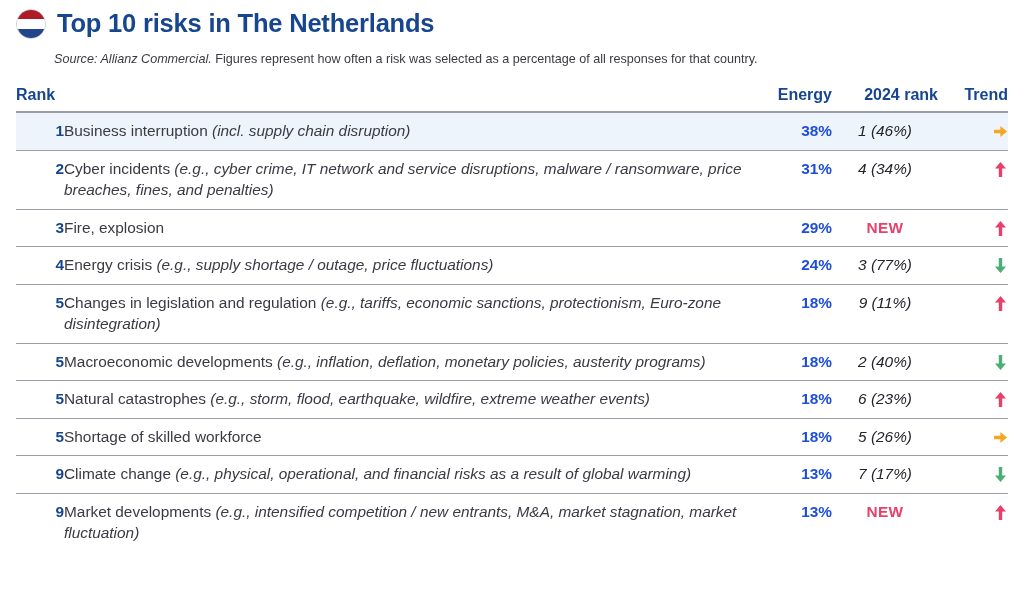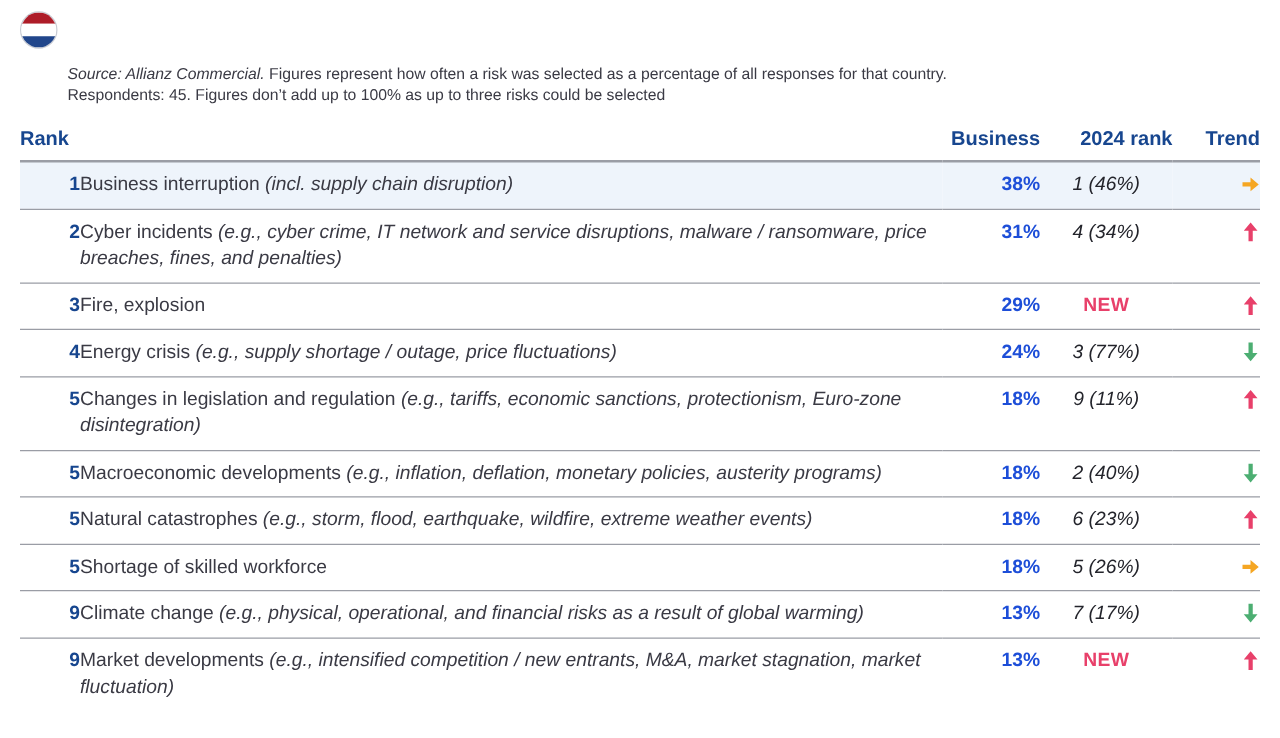--- a/index.html
+++ b/index.html
@@ -146,40 +146,40 @@
 
 <div class="page">
 
   <div class="header">
     <div class="title-row">
       <span class="flag-icon">
         <span class="band red"></span>
         <span class="band white"></span>
         <span class="band blue"></span>
       </span>
+      <span class="page-title">Top 10 risks in The Netherlands</span>
     </div>
     <div class="source-block">
       <div><span class="src-em">Source: Allianz Commercial.</span><span> Figures represent how often a risk was selected as a percentage of all responses for that country.</span></div>
-      <div>Respondents: 45. Figures don’t add up to 100% as up to three risks could be selected</div>
     </div>
   </div>
 
   <table class="risk-table">
     <colgroup>
       <col class="c-rank">
         <col class="c-risk">
         <col class="c-pct">
         <col class="c-prev">
         <col class="c-trend">
     </colgroup>
     <thead>
       <tr>
         <th class="h-rank">Rank</th>
         <th class="h-risk"></th>
-        <th class="h-pct">Business</th>
+        <th class="h-pct">Energy</th>
         <th class="h-prev">2024 rank</th>
         <th class="h-trend">Trend</th>
       </tr>
     </thead>
     <tbody id="risk-rows">
         <tr class="highlight">
           <td class="rank">1</td>
           <td class="risk"><span>Business interruption </span><span class="detail">(incl. supply chain disruption)</span></td>
           <td class="pct">38%</td>
           <td class="prev">1 (46%)</td>

